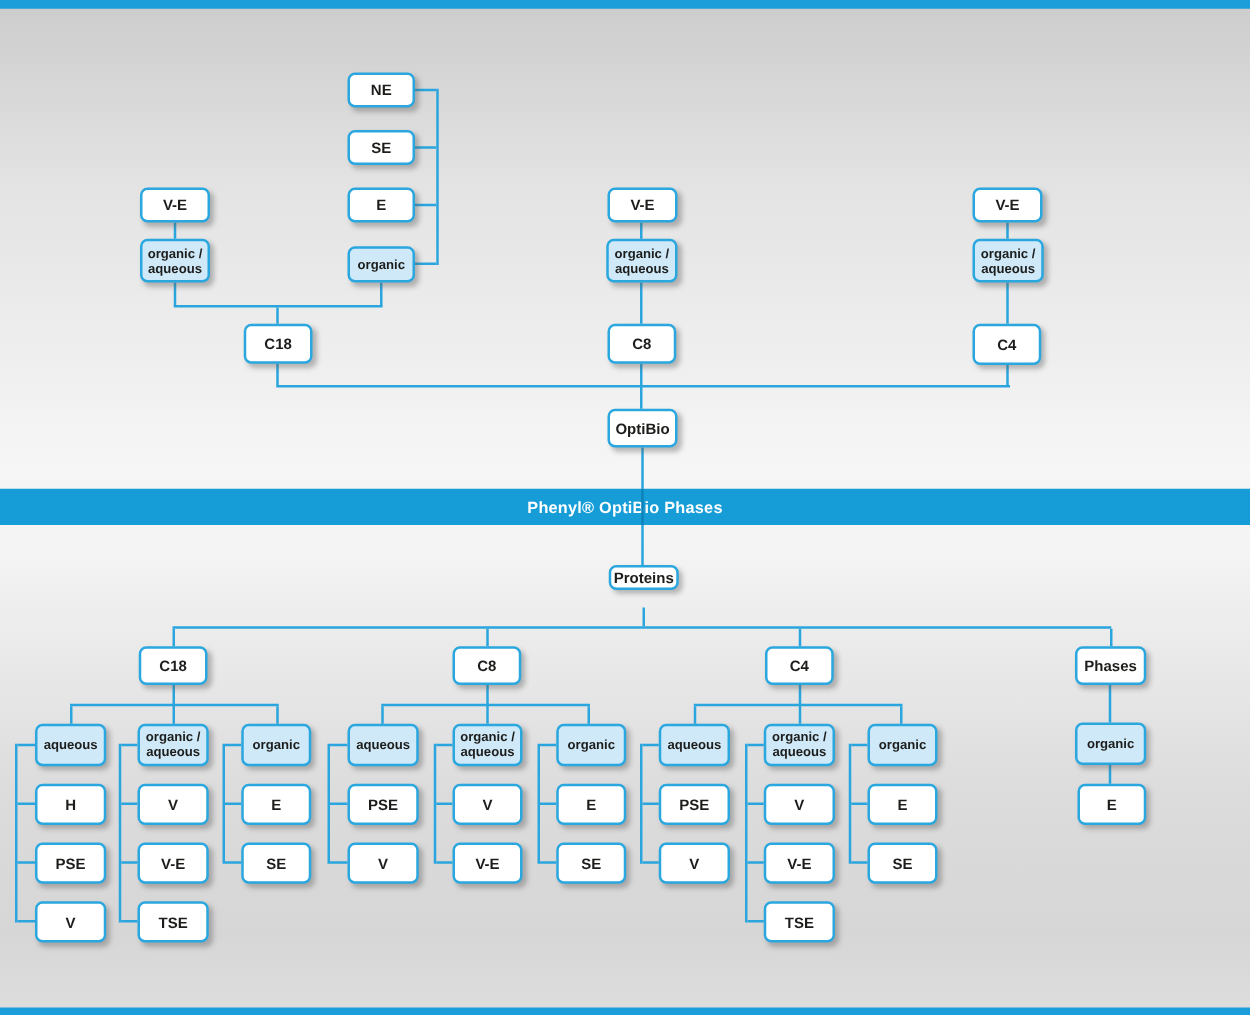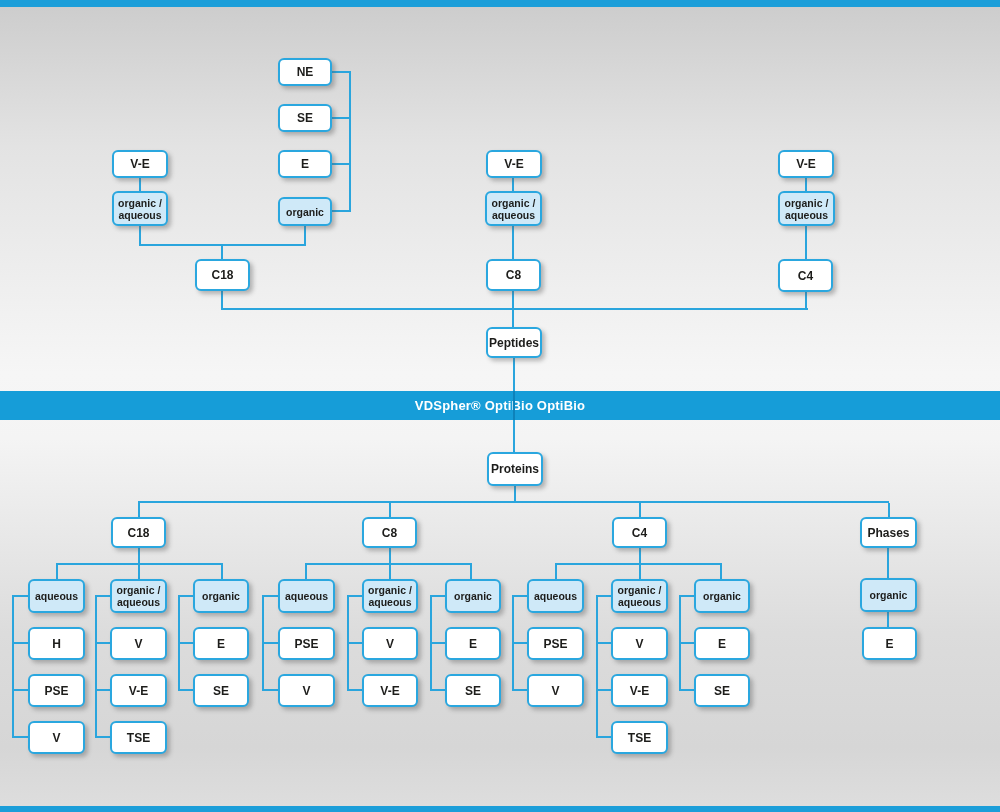--- a/index.html
+++ b/index.html
@@ -49,21 +49,21 @@
   .banner .thru{position:absolute;left:513px;top:0;width:2px;height:29px;background:var(--line-dark,#0d82ba);}
 </style>
 </head>
 <body>
 
 <div id="stage" style="--line: #2aa5dd; --line-dark: #0d82ba; --border: #2aa7df; --box-blue: #cfe9f8; --banner: #169dd8; --banner-text: #ffffff; --stripe: #1b9ed9; --text: #1d1d1b;">
   <div class="stripe" style="top:0;height:7px"></div>
   <div class="stripe" style="top:806px;height:6px"></div>
   <div class="banner">
     <span class="thru"></span>
-    <span>VDSpher® OptiBio OptiBio</span>
+    <span>Phenyl® OptiBio Phases</span>
   </div>
 <div class="seg" style="left: 349px; top: 71px; width: 2px; height: 141px;"></div>
     <div class="seg" style="left: 332px; top: 71px; width: 17px; height: 2px;"></div>
     <div class="seg" style="left: 332px; top: 117px; width: 17px; height: 2px;"></div>
     <div class="seg" style="left: 332px; top: 163px; width: 17px; height: 2px;"></div>
     <div class="seg" style="left: 332px; top: 210px; width: 17px; height: 2px;"></div>
     <div class="seg" style="left: 139px; top: 178px; width: 2px; height: 13px;"></div>
     <div class="seg" style="left: 139px; top: 226px; width: 2px; height: 19px;"></div>
     <div class="seg" style="left: 304px; top: 226px; width: 2px; height: 19px;"></div>
     <div class="seg" style="left: 139px; top: 244px; width: 167px; height: 2px;"></div>
@@ -143,22 +143,22 @@
     <div class="node blue mode" style="left: 278px; top: 197px; width: 54px; height: 29px;">organic</div>
     <div class="node" style="left: 112px; top: 150px; width: 56px; height: 28px;">V-E</div>
     <div class="node blue mode" style="left: 112px; top: 191px; width: 56px; height: 35px;">organic / aqueous</div>
     <div class="node" style="left: 195px; top: 259px; width: 55px; height: 32px;">C18</div>
     <div class="node" style="left: 486px; top: 150px; width: 56px; height: 28px;">V-E</div>
     <div class="node blue mode" style="left: 485px; top: 191px; width: 57px; height: 35px;">organic / aqueous</div>
     <div class="node" style="left: 486px; top: 259px; width: 55px; height: 32px;">C8</div>
     <div class="node" style="left: 778px; top: 150px; width: 56px; height: 28px;">V-E</div>
     <div class="node blue mode" style="left: 778px; top: 191px; width: 57px; height: 35px;">organic / aqueous</div>
     <div class="node" style="left: 778px; top: 259px; width: 55px; height: 33px;">C4</div>
-    <div class="node" style="left: 486px; top: 327px; width: 56px; height: 31px;">Peptides</div>
-    <div class="node" style="left: 487px; top: 452px; width: 56px; height: 34px;">Proteins</div>
+    <div class="node" style="left: 486px; top: 327px; width: 56px; height: 31px;">OptiBio</div>
+    <div class="node" style="left: 487px; top: 452px; width: 56px; height: 20px;">Proteins</div>
     <div class="node" style="left: 111px; top: 517px; width: 55px; height: 31px;">C18</div>
     <div class="node" style="left: 362px; top: 517px; width: 55px; height: 31px;">C8</div>
     <div class="node" style="left: 612px; top: 517px; width: 55px; height: 31px;">C4</div>
     <div class="node" style="left: 860px; top: 517px; width: 57px; height: 31px;">Phases</div>
     <div class="node blue mode" style="left: 28px; top: 579px; width: 57px; height: 34px;">aqueous</div>
     <div class="node blue mode" style="left: 110px; top: 579px; width: 57px; height: 34px;">organic / aqueous</div>
     <div class="node blue mode" style="left: 193px; top: 579px; width: 56px; height: 34px;">organic</div>
     <div class="node" style="left: 28px; top: 627px; width: 57px; height: 33px;">H</div>
     <div class="node" style="left: 28px; top: 674px; width: 57px; height: 33px;">PSE</div>
     <div class="node" style="left: 28px; top: 721px; width: 57px; height: 33px;">V</div>

